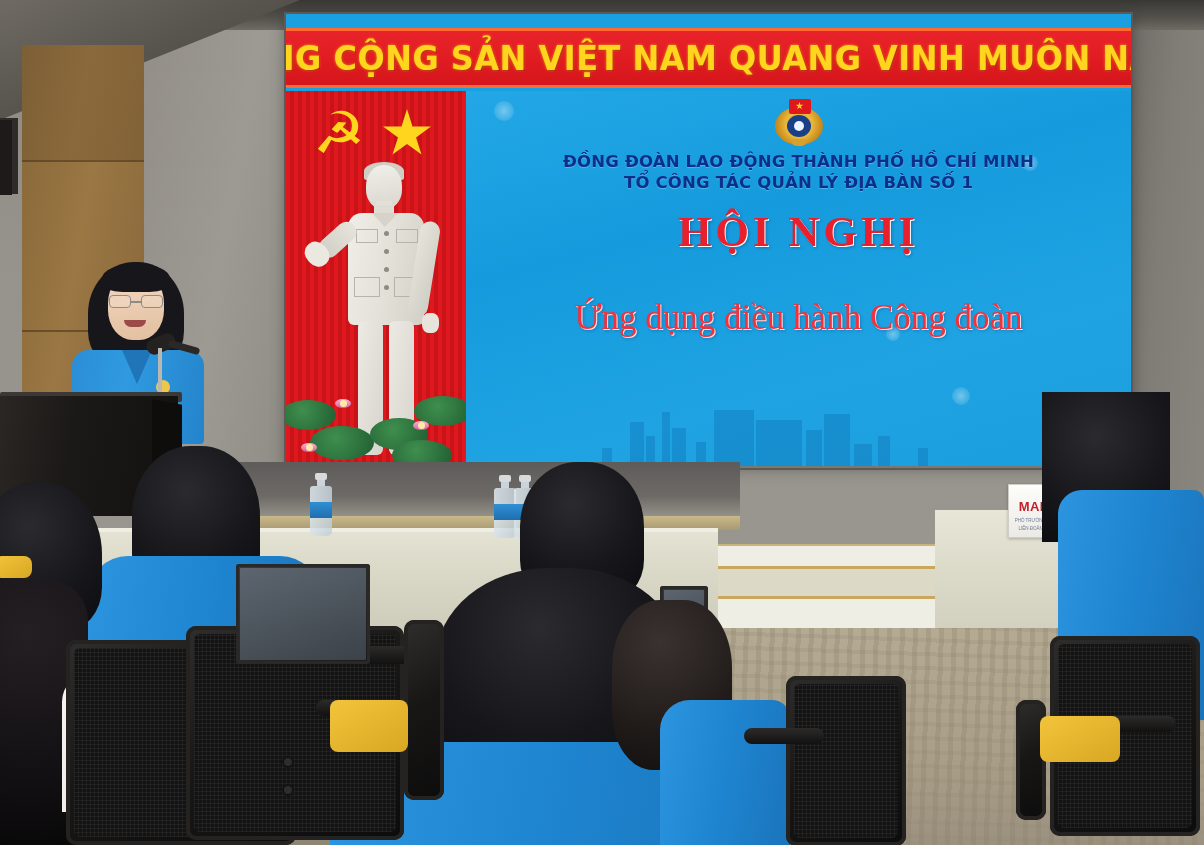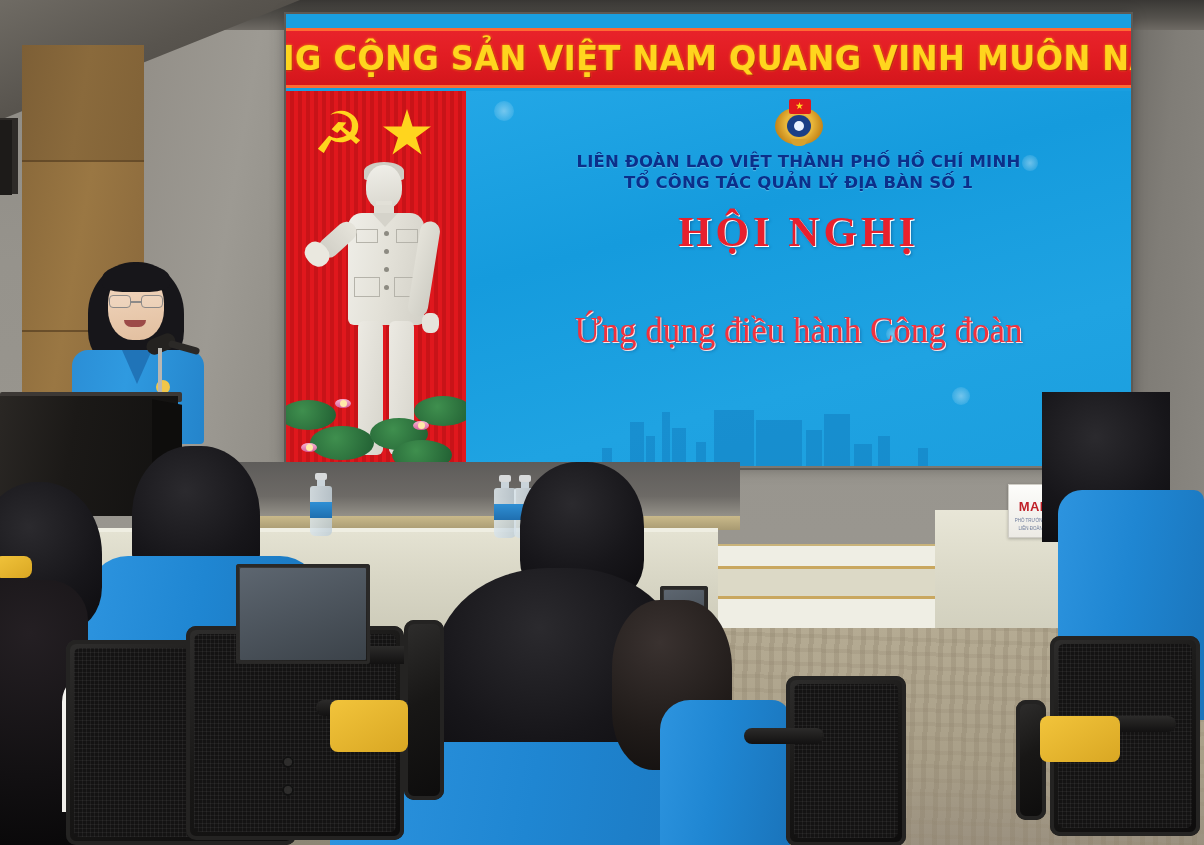--- a/index.html
+++ b/index.html
@@ -239,21 +239,21 @@
     text-shadow:1px 1px 0 #fff, 2px 2px 3px rgba(0,40,90,.35);
   }
   .title-sub {
     position:absolute; left:0; width:665px; text-align:center;
     color:#f0323e; font-size:35px;
     font-family:"Liberation Serif", serif;
     text-shadow:1px 1px 0 #ffe2e4, 2px 2px 3px rgba(0,40,90,.30);
     white-space:nowrap;
   }
   .title-sub.l1 { top:172px; }
-  .title-sub.l2 { top:220px; }
+  .title-sub.l2 { top:207px; }
   .title-sub.l3 { top:268px; }
   .date-line {
     position:absolute; left:0; top:318px; width:665px; text-align:center;
     color:#0e3f9c; font-size:16px; font-style:italic; font-weight:bold;
     font-family:"Liberation Serif", serif;
   }
 
   
   .podium {
     position:absolute; left:0; top:396px; width:178px; height:120px;
@@ -545,21 +545,21 @@
       <div class="bokeh" style="left:486px; top:296px; width:18px; height:18px;"></div>
 
       <div class="emblem">
         <div class="ring"></div>
         <div class="gear"></div>
         <div class="flag"></div>
         <div class="base"></div>
       </div>
 
       <div class="org-lines">
-        <div>LIÊN ĐOÀN LAO VIỆT THÀNH PHỐ HỒ CHÍ MINH</div>
+        <div>ĐỒNG ĐOÀN LAO ĐỘNG THÀNH PHỐ HỒ CHÍ MINH</div>
         <div>TỔ CÔNG TÁC QUẢN LÝ ĐỊA BÀN SỐ 1</div>
       </div>
 
       <div class="title-main">HỘI NGHỊ</div>
       <div class="title-sub l2">Ứng dụng điều hành Công đoàn</div>
 
       <div class="city">
         <div class="bldg" style="left:164px; width:14px; height:44px;"></div>
         <div class="bldg" style="left:180px; width:9px; height:30px;"></div>
         <div class="bldg" style="left:196px; width:8px; height:54px;"></div>

